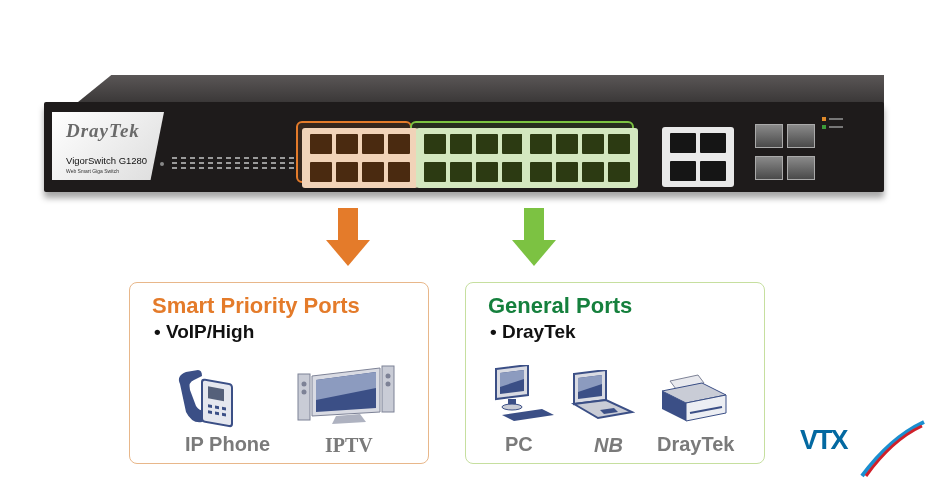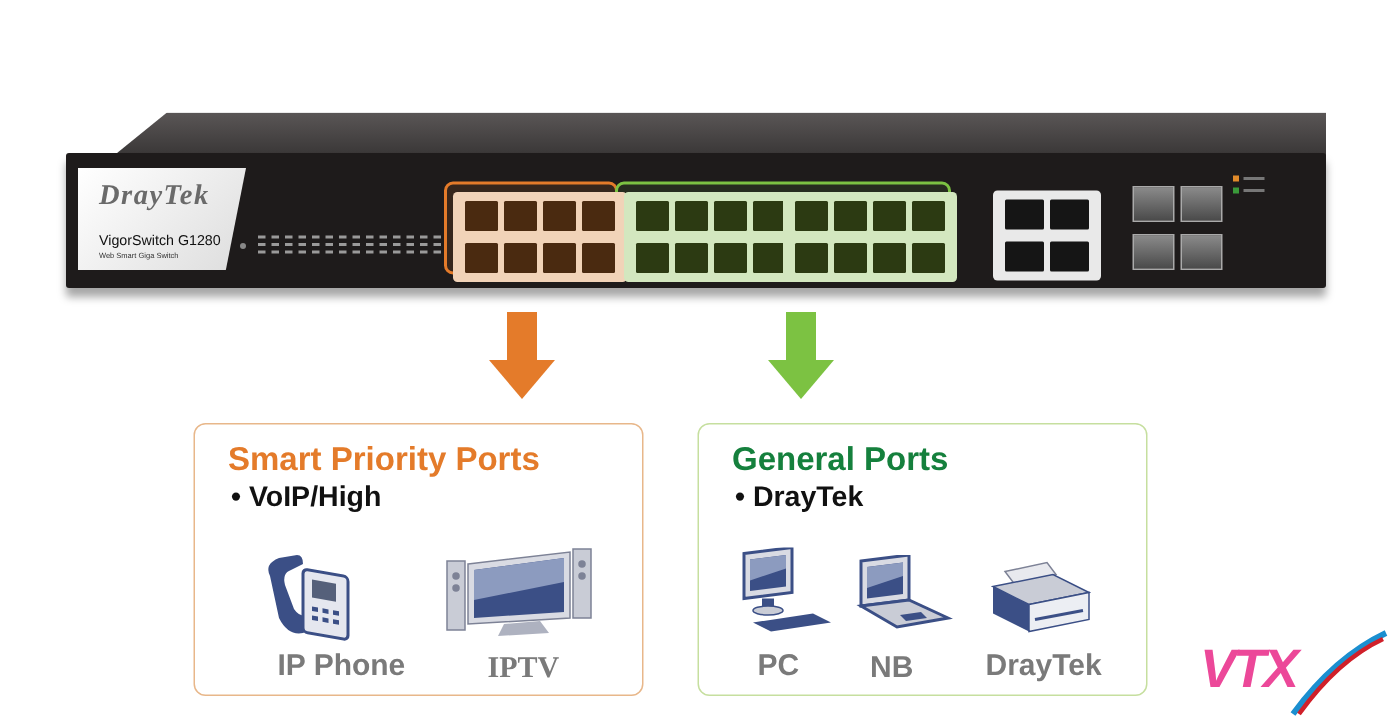--- a/index.html
+++ b/index.html
@@ -43,21 +43,21 @@
   .box{top:282px;height:182px;border-radius:8px;box-sizing:border-box;background:#fff;}
   .box-o{left:129px;width:300px;border:1.5px solid #e8b78a;}
   .box-g{left:465px;width:300px;border:1.5px solid #c6df9f;}
   .btitle{font-weight:bold;font-size:22px;}
   .bt-o{left:152px;top:293px;color:#e47b2a;}
   .bt-g{left:488px;top:293px;color:#15803d;}
   .bsub{font-weight:bold;font-size:19px;color:#111;}
   .bs-o{left:154px;top:321px;} .bs-g{left:490px;top:321px;}
   .dlabel{font-weight:bold;font-size:20px;color:#7a7a7a;}
   
-  .vtx{left:800px;top:425px;font-weight:900;font-size:36px;color:#ec4899;letter-spacing:-2px;font-style:italic;}
+  .vtx{left:800px;top:425px;font-weight:900;font-size:27px;color:#0369a1;letter-spacing:-2px;}
 </style>
 </head>
 <body>
 
 <div class="abs sw-top"></div>
 <div class="abs sw-front"></div>
 <div class="abs sw-label"></div>
 <div class="abs brand">DrayTek</div>
 <div class="abs model">VigorSwitch G1280</div>
 <div class="abs model-sub">Web Smart Giga Switch</div>
@@ -219,20 +219,20 @@
   <polygon points="30,40 44,38 48,42 34,44" fill="#3b4f86"></polygon>
 </svg>
 <svg class="abs" style="left:658px;top:373px;" width="72" height="52">
   <polygon points="12,8 40,2 46,10 18,16" fill="#e8e9ee" stroke="#7d8296"></polygon>
   <polygon points="4,18 44,10 68,22 28,30" fill="#c9ccd6" stroke="#3b4f86"></polygon>
   <polygon points="4,18 28,30 28,48 4,36" fill="#3b4f86"></polygon>
   <polygon points="28,30 68,22 68,40 28,48" fill="#eceef3" stroke="#3b4f86"></polygon>
   <line x1="32" y1="40" x2="64" y2="34" stroke="#3b4f86" stroke-width="2"></line>
 </svg>
 <div class="abs dlabel" style="left:505px;top:433px;">PC</div>
-<div class="abs dlabel" style="left:580px;top:434px;">NB</div>
+<div class="abs dlabel" style="left:594px;top:434px;font-style:italic;">NB</div>
 <div class="abs dlabel" style="left:657px;top:433px;">DrayTek</div>
 
 <div class="abs vtx">VTX</div>
 <svg class="abs" style="left:860px;top:418px;" width="66" height="62">
   <path d="M2 58 Q30 20 64 4" stroke="#1b8fd0" stroke-width="4" fill="none"></path>
   <path d="M6 58 Q32 22 62 8" stroke="#d0202a" stroke-width="3" fill="none"></path>
 </svg>
 
 </body></html>

